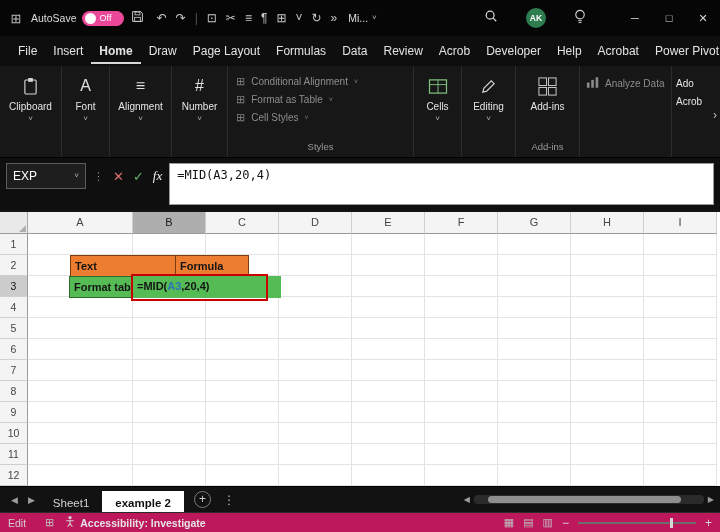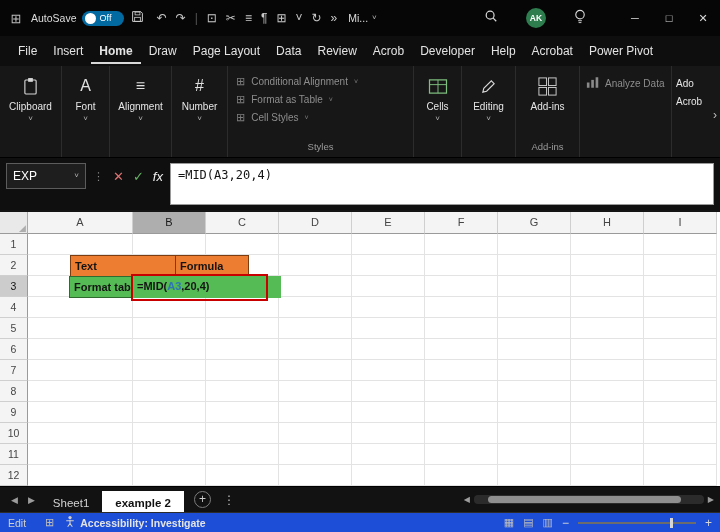--- a/index.html
+++ b/index.html
@@ -6,21 +6,21 @@
   html,body { width:720px; height:532px; background:#000; }
   #app { position:relative; width:720px; height:532px; overflow:hidden;
          background:#141414; color:#e8e8e8;
          font-family:"Liberation Sans", sans-serif; }
 
   
   .titlebar { position:absolute; top:0; left:0; right:0; height:36px; background:#060606;
               display:flex; align-items:center; padding-left:8px; gap:7px; }
   .app-icon { color:#bdbdbd; font-size:13px; width:16px; text-align:center; }
   .autosave { display:flex; align-items:center; gap:5px; font-size:10.5px; color:#ddd; }
-  .toggle { width:42px; height:15px; border-radius:8px; background:#0369a1; display:flex;
+  .toggle { width:42px; height:15px; border-radius:8px; background:#ec4899; display:flex;
             align-items:center; padding:0 3px; gap:4px; }
   .knob { width:11px; height:11px; border-radius:50%; background:#fff; }
   .toggle-state { font-size:9px; color:#fff; }
   .qa-icons { display:flex; align-items:center; gap:9px; margin-left:6px; font-size:12px; color:#c9c9c9; }
   .qa-icon { line-height:1; }
   .qa-sep { color:#555; }
   .mi-menu { display:flex; align-items:center; gap:4px; font-size:10.5px; color:#ddd; margin-left:4px; }
   .chev { font-size:8px; color:#b5b5b5; line-height:1; }
   .tb-right { margin-left:auto; display:flex; align-items:center; gap:28px; }
   .avatar { width:20px; height:20px; border-radius:50%; background:#2e7d4f; color:#fff;
@@ -59,21 +59,21 @@
   
   .fbar { position:absolute; top:158px; left:0; right:0; height:52px; background:#0f0f0f;
           display:flex; align-items:flex-start; padding:5px 6px; gap:7px; }
   .namebox { width:80px; height:26px; background:#1e1e1e; border:1px solid #5c5c5c;
              display:flex; align-items:center; justify-content:space-between; padding:0 6px;
              font-size:12px; color:#fff; }
   .fb-btns { display:flex; align-items:center; gap:9px; height:26px; font-size:12px; }
   .fb-dots { color:#8a8a8a; font-size:11px; }
   .fb-cancel { color:#de7272; font-size:13px; }
   .fb-enter { color:#64b464; font-size:13px; }
-  .fb-fx { color:#f0f0f0; font-style:italic; font-family:Liberation Sans, sans-serif; font-size:13px; }
+  .fb-fx { color:#f0f0f0; font-style:italic; font-family:Liberation Serif, serif; font-size:13px; }
   .finput { flex:1; height:42px; background:#fff; border:1px solid #9a9a9a; color:#141414;
             font-family:"DejaVu Sans Mono", monospace; font-size:12px; padding:4px 7px; }
 
   
   .grid { position:absolute; top:212px; left:0; width:720px; height:274px; background:#fff;
           color:#222; overflow:hidden; }
   .colhead { display:flex; height:22px; }
   .corner { width:28px; background:#e9e9e9; border-right:1px solid #ababab; border-bottom:1px solid #9a9a9a;
             position:relative; }
   .corner-tri { position:absolute; right:1px; bottom:0; font-size:9px; color:#adadad; line-height:1; }
@@ -102,21 +102,21 @@
   .stab.active { background:#ffffff; color:#111; font-weight:bold; border-bottom:2px solid #ef4444; }
   .add-sheet { width:17px; height:17px; border:1px solid #7d7d7d; border-radius:50%; color:#cfcfcf;
                font-size:12px; line-height:15px; text-align:center; margin-left:10px; }
   .sheet-more { color:#bdbdbd; margin-left:12px; font-size:12px; }
   .hscroll { margin-left:auto; margin-right:6px; display:flex; align-items:center; gap:4px; }
   .hs-arrow { color:#9c9c9c; font-size:8px; }
   .hs-track { width:230px; height:9px; background:#2b2b2b; border-radius:4px; position:relative; }
   .hs-thumb { position:absolute; left:6%; top:1px; width:84%; height:7px; background:#8f8f8f; border-radius:4px; }
 
   
-  .statusbar { position:absolute; top:512px; left:0; right:0; height:20px; background:#1d4ed8;
+  .statusbar { position:absolute; top:512px; left:0; right:0; height:20px; background:#be185d;
                border-top:1px solid #2b2b2b; display:flex; align-items:center; gap:11px;
                padding:0 8px; font-size:10.5px; color:#cfcfcf; }
   .sb-mode { min-width:26px; }
   .sb-icon { color:#bdbdbd; font-size:11px; display:flex; align-items:center; }
   .sb-access { display:flex; align-items:center; gap:5px; font-weight:bold; color:#e4e4e4; }
   .sb-right { margin-left:auto; display:flex; align-items:center; gap:9px; }
   .view-icon { color:#bdbdbd; font-size:11px; }
   .zoom-minus,.zoom-plus { color:#d6d6d6; font-size:12px; }
   .ztrack { width:118px; height:2px; background:#6c6c6c; position:relative; }
   .zthumb { position:absolute; left:78%; top:-4px; width:3px; height:10px; background:#d6d6d6; }
@@ -182,20 +182,21 @@
     </div>
   </div>
 
   <div class="menubar">
     <div style="display:flex;">
         <div class="menu-tab">File</div>
         <div class="menu-tab">Insert</div>
         <div class="menu-tab active">Home</div>
         <div class="menu-tab">Draw</div>
         <div class="menu-tab">Page Layout</div>
+        <div class="menu-tab">Formulas</div>
         <div class="menu-tab">Data</div>
         <div class="menu-tab">Review</div>
         <div class="menu-tab">Acrob</div>
         <div class="menu-tab">Developer</div>
         <div class="menu-tab">Help</div>
         <div class="menu-tab">Acrobat</div>
         <div class="menu-tab">Power Pivot</div>
       </div>
 
   </div>

